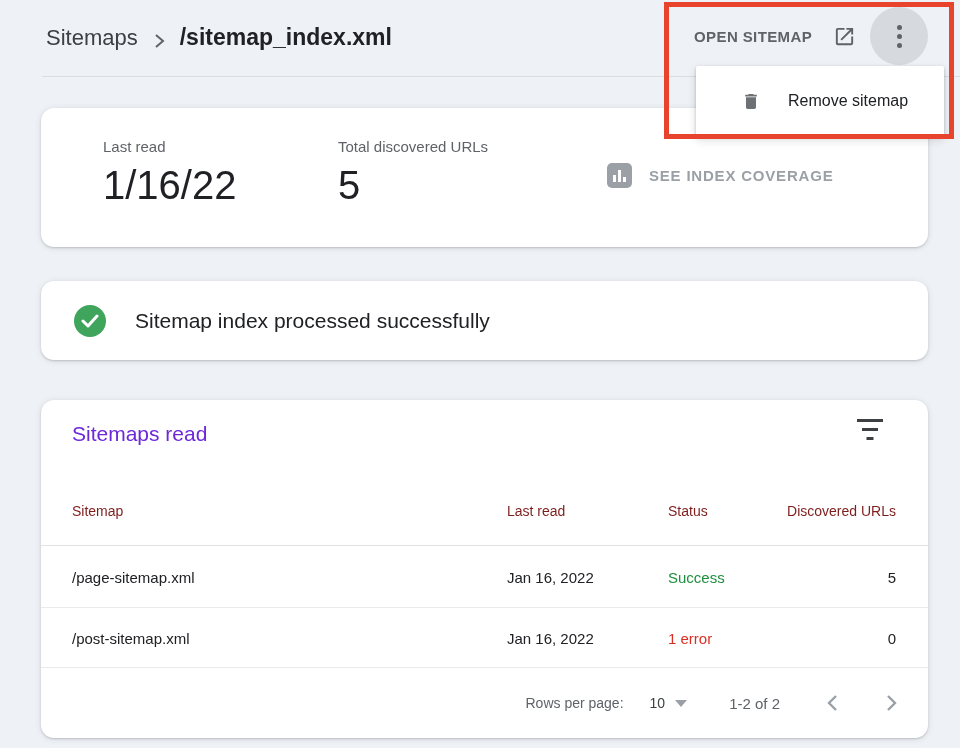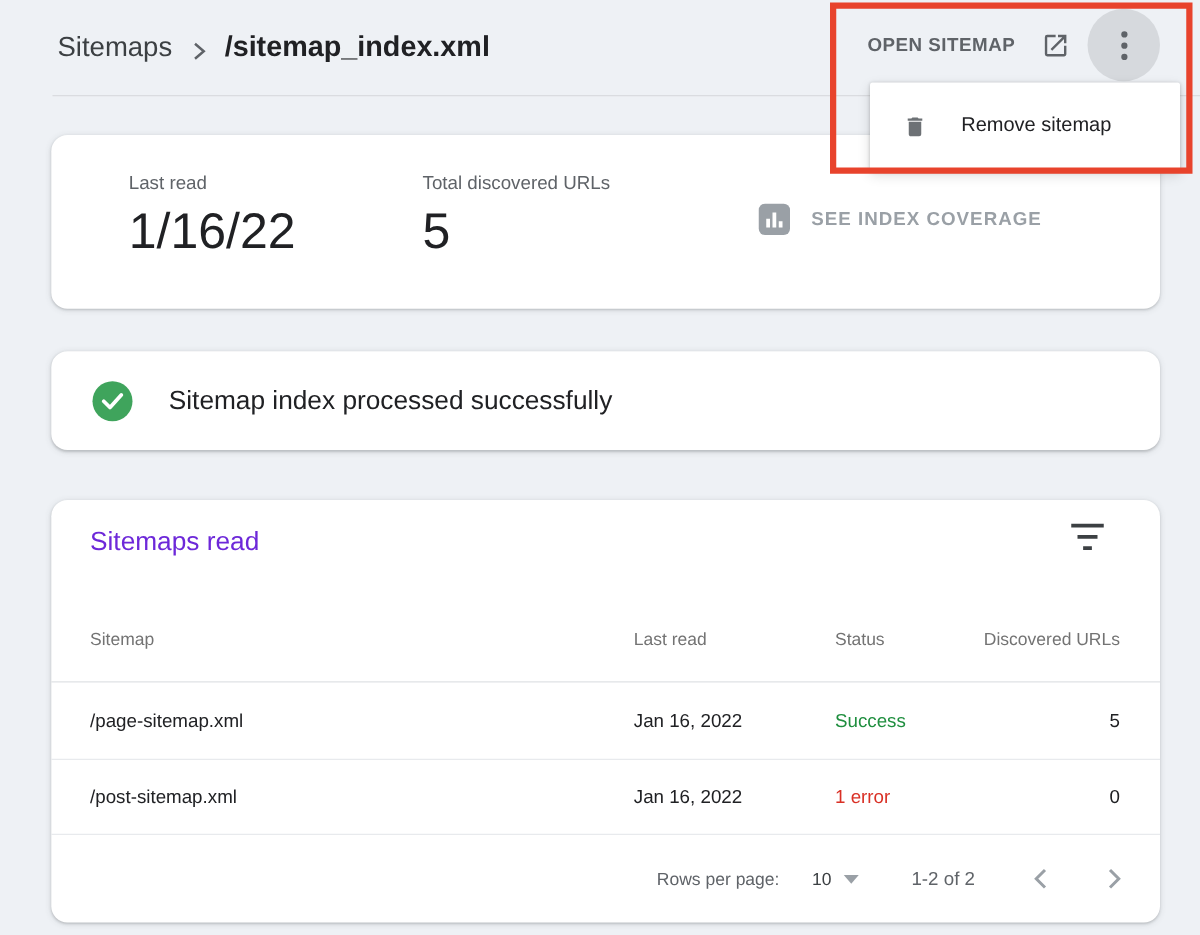--- a/index.html
+++ b/index.html
@@ -14,21 +14,21 @@
   .crumb-current { font-size: 23px; color: #202124; font-weight: bold; }
   .header-divider { position: absolute; left: 42px; top: 76px; width: 918px; height: 1px; background: #dadce0; }
 
   
   .open-sitemap { position: absolute; left: 694px; top: 22px; height: 28px; display: flex; align-items: center; gap: 21px; cursor: pointer; }
   .open-sitemap-label { font-size: 15px; letter-spacing: 0.4px; color: #5f6368; font-weight: bold; }
   .kebab-btn { position: absolute; left: 870px; top: 7px; width: 58px; height: 58px; border-radius: 50%; background: #d6d9dd; display: flex; flex-direction: column; align-items: center; justify-content: center; gap: 4px; cursor: pointer; z-index: 5; }
   .kebab-dot { width: 5px; height: 5px; border-radius: 50%; background: #5f6368; }
 
   
-  .menu { position: absolute; left: 696px; top: 66px; width: 248px; height: 70px; background: #ffffff; border-radius: 2px; box-shadow: 0 1px 3px rgba(0,0,0,.22), 0 4px 10px rgba(0,0,0,.14); display: flex; align-items: center; padding-left: 26px; z-index: 10; cursor: pointer; }
+  .menu { position: absolute; left: 696px; top: 66px; width: 248px; height: 70px; background: #ffffff; border-radius: 2px; box-shadow: 0 1px 3px rgba(0,0,0,.22), 0 4px 10px rgba(0,0,0,.14); display: flex; align-items: center; padding-left: 45px; z-index: 10; cursor: pointer; }
   .menu-item-label { font-size: 16px; color: #202124; margin-left: 27px; }
 
   
   .annotation-box { position: absolute; left: 664px; top: 2px; width: 290px; height: 137px; border: 5px solid #e8432c; z-index: 20; pointer-events: none; }
 
   
   .card { position: absolute; left: 41px; width: 887px; background: #ffffff; border-radius: 13px; box-shadow: 0 1px 2px rgba(60,64,67,.22), 0 1px 6px rgba(60,64,67,.12); }
   .summary-card { top: 108px; height: 139px; }
   .banner-card  { top: 281px; height: 79px; display: flex; align-items: center; }
   .table-card   { top: 400px; height: 338px; }
@@ -53,21 +53,21 @@
 
   
   .table-title { position: absolute; left: 31px; top: 22px; font-size: 21px; color: #6d28d9; }
   .filter-icon { position: absolute; left: 815px; top: 19px; width: 28px; height: 26px; cursor: pointer; }
   .filter-icon i { position: absolute; left: 50%; transform: translateX(-50%); height: 2.5px; background: #3c4043; display: block; }
   .filter-icon .l1 { top: 0;  width: 26px; }
   .filter-icon .l2 { top: 9px;  width: 16px; }
   .filter-icon .l3 { top: 18px; width: 7px; }
 
   .thead { position: absolute; top: 80px; left: 0; right: 0; height: 66px; border-bottom: 1px solid #e0e2e5; }
-  .th { position: absolute; top: 23px; font-size: 14px; color: #737373; }
+  .th { position: absolute; top: 23px; font-size: 14px; color: #7f1d1d; }
   .col1 { left: 31px; }
   .col2 { left: 466px; }
   .col3 { left: 596px; margin-left: 31px; }
   .col4 { right: 32px; text-align: right; }
 
   .trow { position: absolute; left: 0; right: 0; height: 62px; border-bottom: 1px solid #e8eaed; cursor: pointer; }
   .trow-1 { top: 146px; }
   .trow-2 { top: 208px; height: 60px; }
   .td { position: absolute; top: 50%; transform: translateY(-50%); font-size: 15px; color: #202124; }
   .td.status.success { color: #1e8e3e; }

